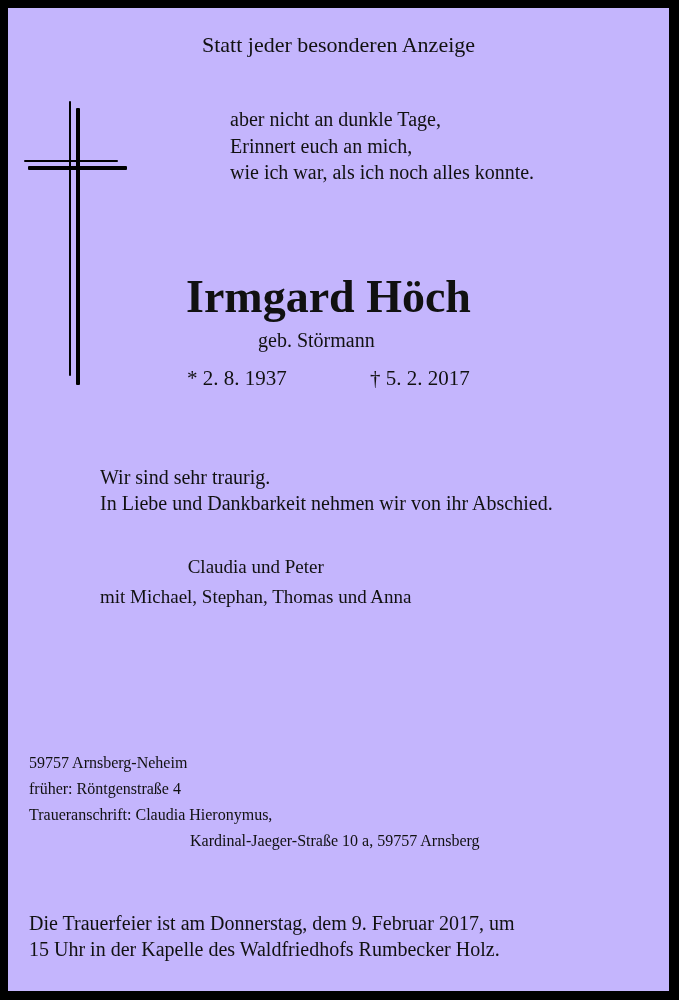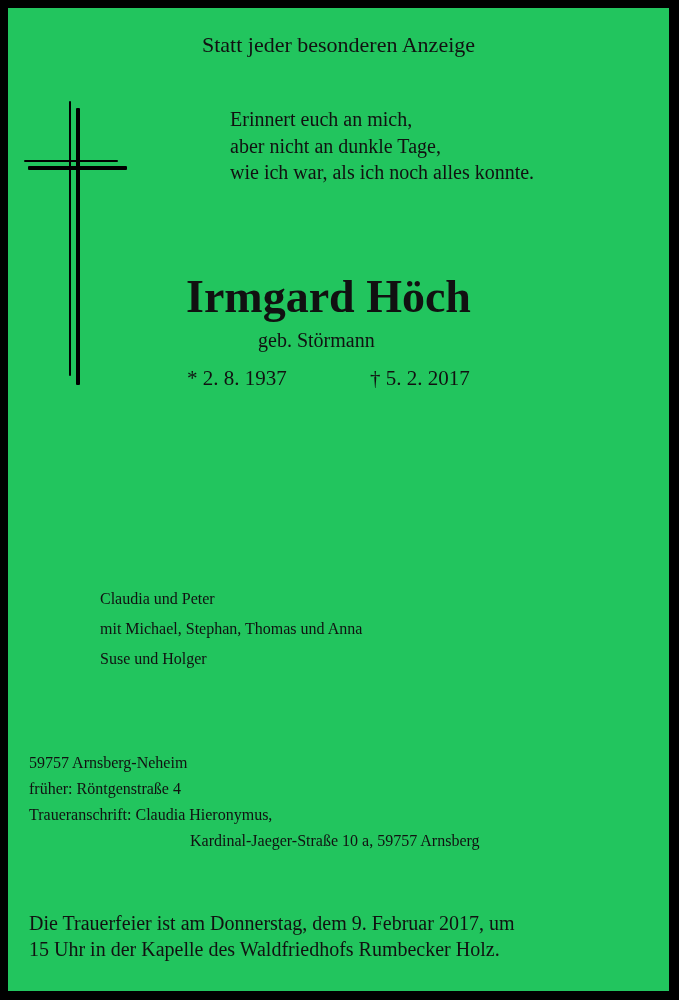--- a/index.html
+++ b/index.html
@@ -1,27 +1,27 @@
 <!DOCTYPE html>
 <html><head>
 <meta charset="utf-8">
 <style>
   html, body { margin:0; padding:0; }
   body { width:679px; height:1000px; background:#000; position:relative; overflow:hidden;
          font-family:"Liberation Serif", "DejaVu Serif", serif; color:#111; }
-  .page { position:absolute; left:8px; top:8px; width:661px; height:983px; background:#22c55e; }
+  .page { position:absolute; left:8px; top:8px; width:661px; height:983px; background:#c4b5fd; }
   .t { position:absolute; white-space:nowrap; line-height:1; }
   .heading { left:0; width:661px; text-align:center; top:26px; font-size:22px; }
   .poem { left:222px; top:98px; font-size:20px; line-height:26.5px; }
   .name { left:178px; top:266px; font-size:46px;font-weight:bold; }
   .maiden { left:250px; top:322px; font-size:20px; }
   .born { left:179px; top:360px; font-size:21px; }
   .died { left:362px; top:360px; font-size:21px; }
   .msg { left:92px; top:456px; font-size:20px; line-height:26px; }
-  .family { left:92px; top:576px; font-size:16px; line-height:30px; }
+  .family { left:92px; top:544px; font-size:19px; line-height:30px;text-align:center; }
   .addr { left:21px; top:742px; font-size:16px; line-height:26px; }
   .addr .indent { padding-left:161px; }
   .funeral { left:21px; top:902px; font-size:20px; line-height:26px; }
   .cross { position:absolute; }
   .bar { position:absolute; background:#000; border-radius:1px; }
 </style>
 </head>
 <body>
 
 <div class="page">
@@ -29,35 +29,38 @@
   <div class="t heading">Statt jeder besonderen Anzeige</div>
 
   <div class="cross">
     <div class="bar" style="left:61px; top:93px; width:2px; height:275px;"></div>
     <div class="bar" style="left:68px; top:100px; width:4px; height:277px;"></div>
     <div class="bar" style="left:16px; top:152px; width:94px; height:2px;"></div>
     <div class="bar" style="left:20px; top:158px; width:99px; height:4px;"></div>
   </div>
 
   <div class="t poem">
+    <div>aber nicht an dunkle Tage,</div>
     <div>Erinnert euch an mich,</div>
-    <div>aber nicht an dunkle Tage,</div>
     <div>wie ich war, als ich noch alles konnte.</div>
   </div>
 
   <div class="t name">Irmgard Höch</div>
   <div class="t maiden">geb. Störmann</div>
   <div class="t born">* 2. 8. 1937</div>
   <div class="t died">† 5. 2. 2017</div>
 
+  <div class="t msg">
+    <div>Wir sind sehr traurig.</div>
+    <div>In Liebe und Dankbarkeit nehmen wir von ihr Abschied.</div>
+  </div>
 
   <div class="t family">
     <div>Claudia und Peter</div>
     <div>mit Michael, Stephan, Thomas und Anna</div>
-    <div>Suse und Holger</div>
   </div>
 
   <div class="t addr">
     <div>59757 Arnsberg-Neheim</div>
     <div>früher: Röntgenstraße 4</div>
     <div>Traueranschrift: Claudia Hieronymus,</div>
     <div class="indent">Kardinal-Jaeger-Straße 10 a, 59757 Arnsberg</div>
   </div>
 
   <div class="t funeral">

